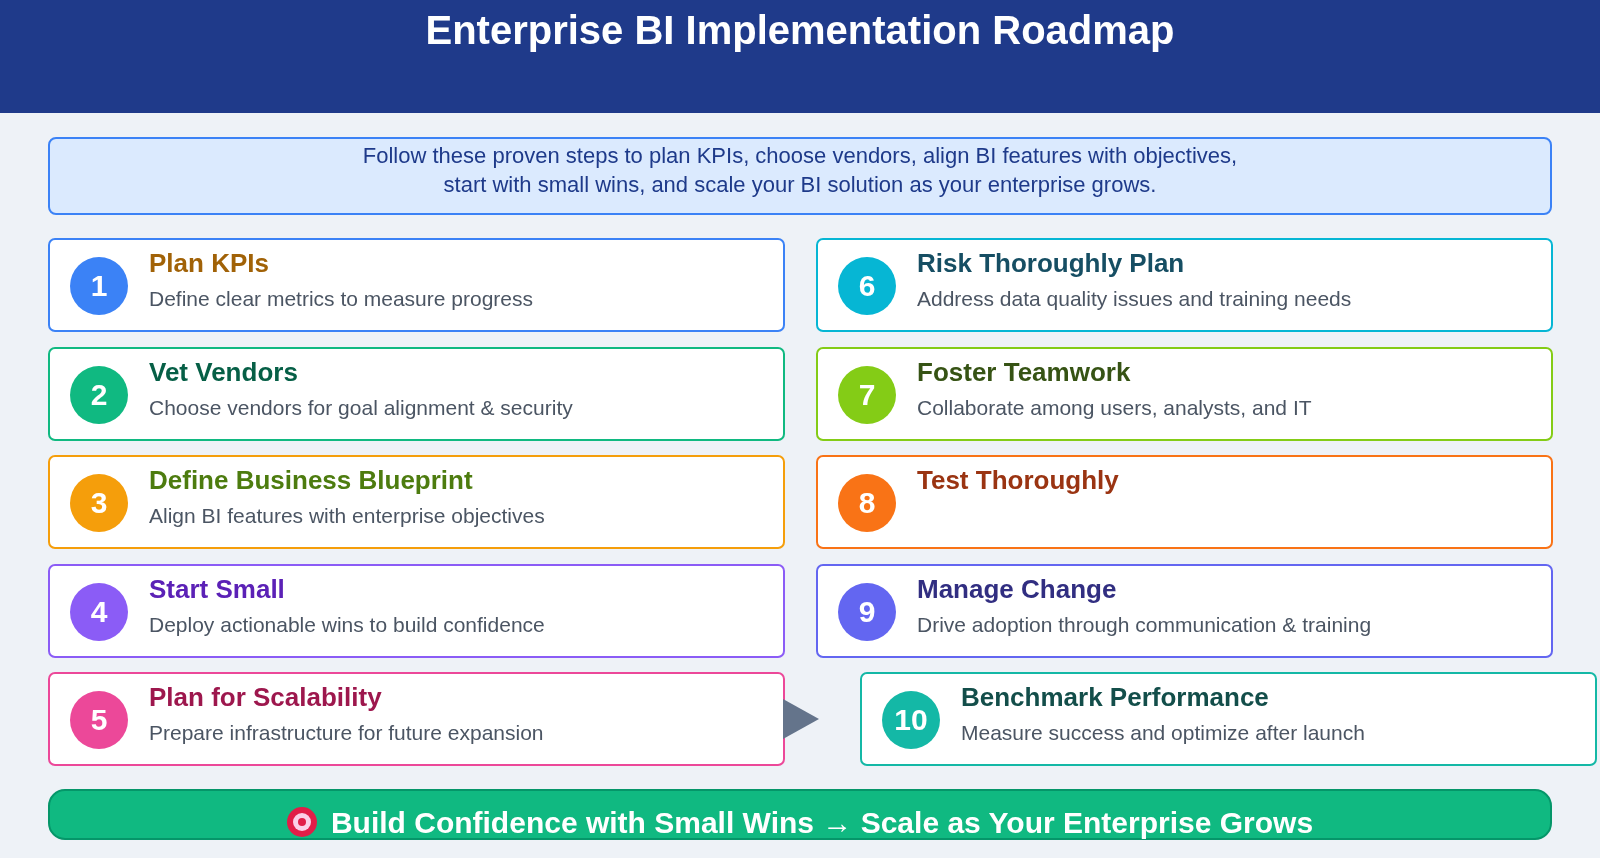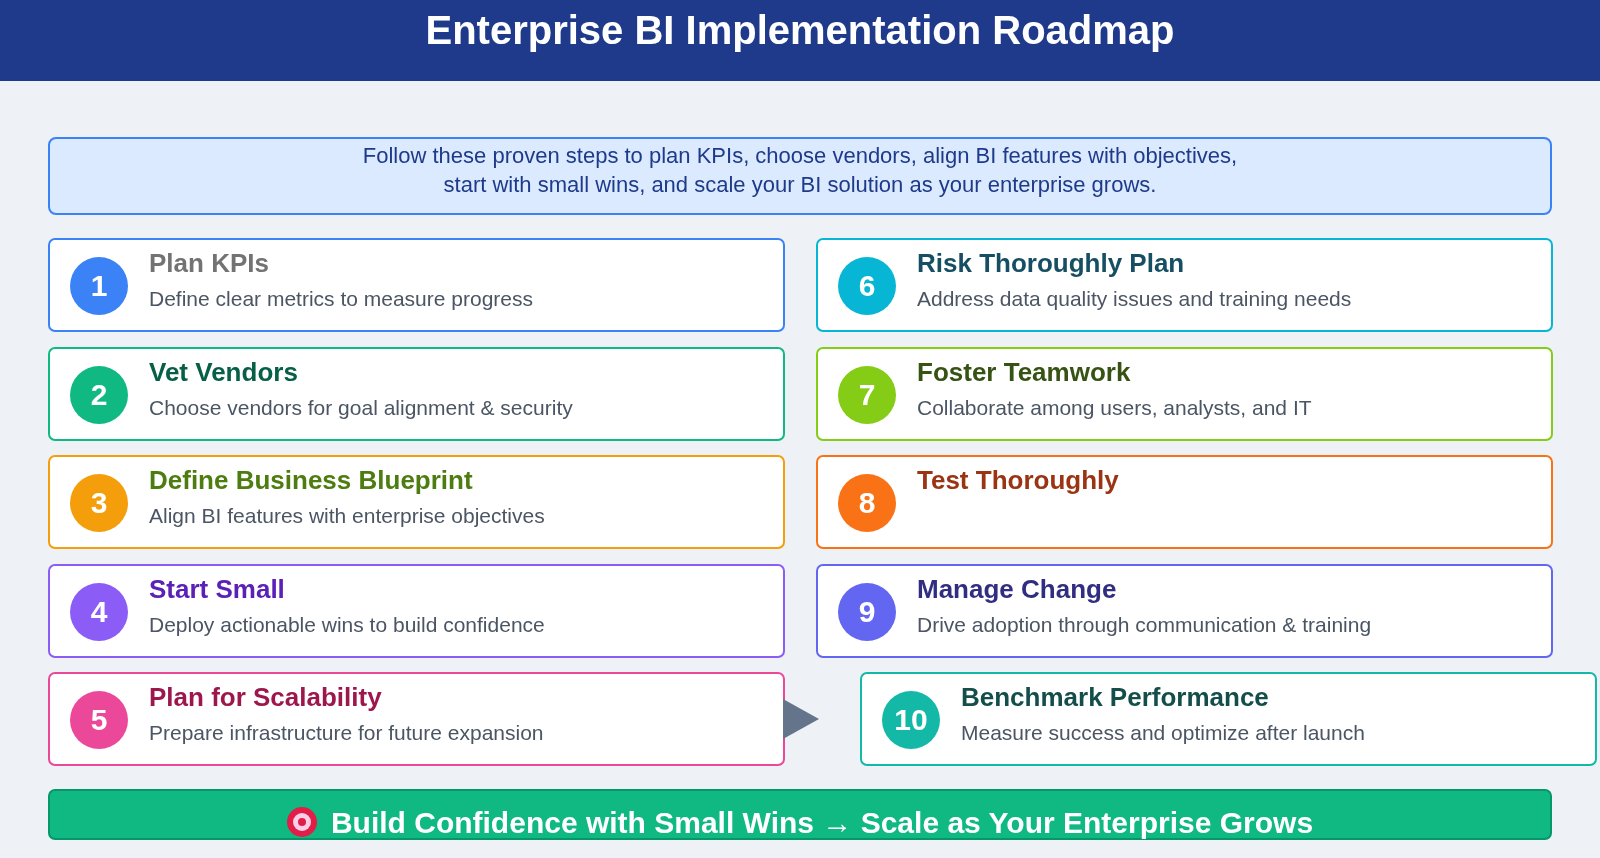--- a/index.html
+++ b/index.html
@@ -1,46 +1,46 @@
 <!DOCTYPE html>
 <html><head>
 <meta charset="utf-8">
 <style>
 *{box-sizing:border-box;margin:0;padding:0;}
 body{width:1600px;height:858px;background:#eef2f7;font-family:"Liberation Sans",sans-serif;overflow:hidden;position:relative;}
-.header{position:absolute;left:0;top:0;width:1600px;height:81px;background:#1f3a8a;text-align:center;}
+.header{position:absolute;left:0;top:0;width:1600px;height:113px;background:#1f3a8a;text-align:center;}
 .title{position:absolute;left:0;right:0;top:8px;font-size:40px;font-weight:bold;color:#fff;}
 .subtitle{position:absolute;left:0;right:0;top:64px;font-size:26px;color:#93c5fd;}
 .intro{position:absolute;left:48px;top:137px;width:1504px;height:78px;background:#dbeafe;border:2px solid #3b82f6;border-radius:8px;text-align:center;color:#1e3a8a;font-size:22px;line-height:29px;padding-top:2px;}
 .card{position:absolute;width:737px;height:94px;background:#fff;border:2px solid;border-radius:7px;}
 .num{position:absolute;left:20px;top:17px;width:58px;height:58px;border-radius:50%;color:#fff;font-weight:bold;font-size:30px;text-align:center;line-height:58px;}
 .ctitle{position:absolute;left:99px;top:8px;font-size:26px;font-weight:bold;}
 .cdesc{position:absolute;left:99px;top:47px;font-size:21px;color:#4b5563;}
 .arrow{position:absolute;left:783px;top:699px;width:0;height:0;border-top:20px solid transparent;border-bottom:20px solid transparent;border-left:36px solid #64748b;}
-.footer{position:absolute;left:48px;top:789px;width:1504px;height:51px;background:#10b981;border:2px solid #059669;border-radius:7px;text-align:center;color:#fff;font-weight:bold;font-size:30px;line-height:64px;}
+.footer{position:absolute;left:48px;top:789px;width:1504px;height:51px;background:#10b981;border:2px solid #059669;border-radius:17px;text-align:center;color:#fff;font-weight:bold;font-size:30px;line-height:64px;}
 .target{display:inline-block;width:30px;height:30px;border-radius:50%;background:#e11d48;vertical-align:-4px;margin-right:14px;position:relative;}
 .target::before{content:"";position:absolute;left:6px;top:6px;width:18px;height:18px;border-radius:50%;background:#fbcfe8;}
 .target::after{content:"";position:absolute;left:11px;top:11px;width:8px;height:8px;border-radius:50%;background:#e11d48;}
 </style>
 </head>
 <body>
 
 <div class="header">
   <div class="title">Enterprise BI Implementation Roadmap</div>
 </div>
 
 <div class="intro">
   <div>Follow these proven steps to plan KPIs, choose vendors, align BI features with objectives,</div>
   <div>start with small wins, and scale your BI solution as your enterprise grows.</div>
 </div>
 
 <div id="cards">
     <div class="card" style="left: 48px; top: 238px; border-color: rgb(59, 130, 246);">
       <div class="num" style="background:#3b82f6">1</div>
-  <div class="ctitle" style="color:#737373">Plan KPIs</div>
+  <div class="ctitle" style="color:#a16207">Plan KPIs</div>
   <div class="cdesc">Define clear metrics to measure progress</div>
     </div>
     <div class="card" style="left: 48px; top: 346.5px; border-color: rgb(16, 185, 129);">
       <div class="num" style="background:#10b981">2</div>
   <div class="ctitle" style="color:#065f46">Vet Vendors</div>
   <div class="cdesc">Choose vendors for goal alignment &amp; security</div>
     </div>
     <div class="card" style="left: 48px; top: 455px; border-color: rgb(245, 158, 11);">
       <div class="num" style="background:#f59e0b">3</div>
   <div class="ctitle" style="color:#4d7c0f">Define Business Blueprint</div>

